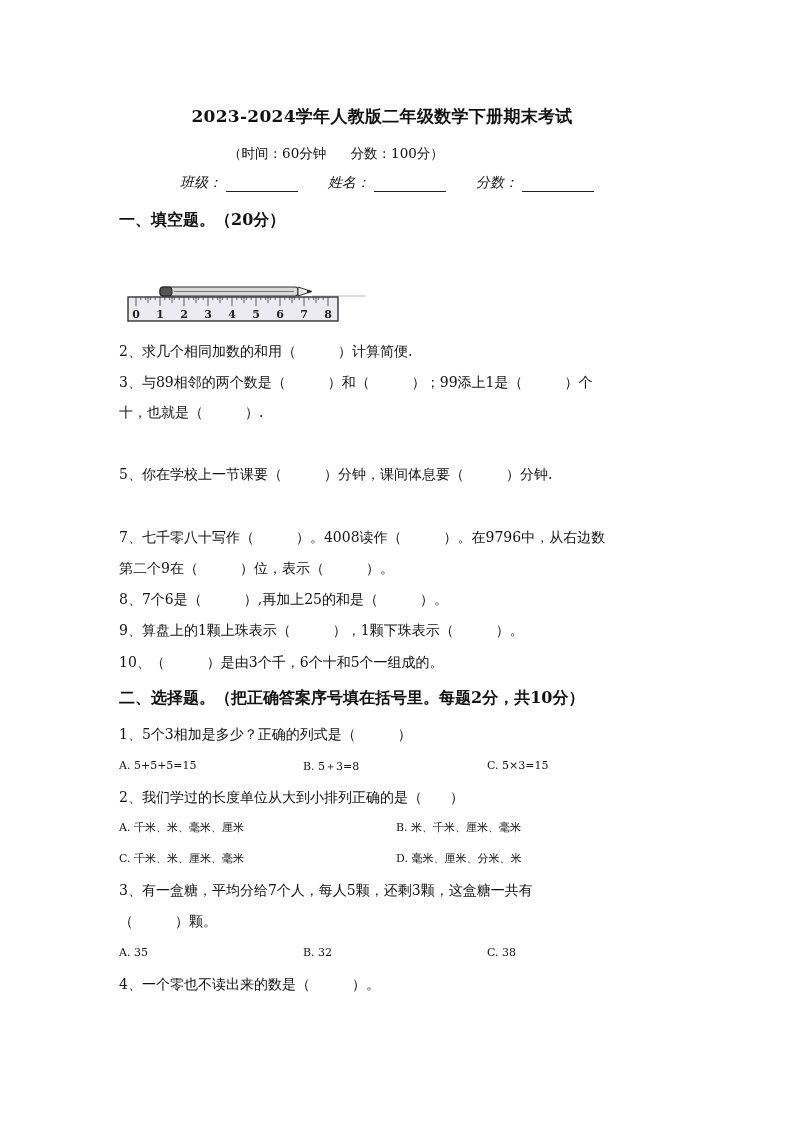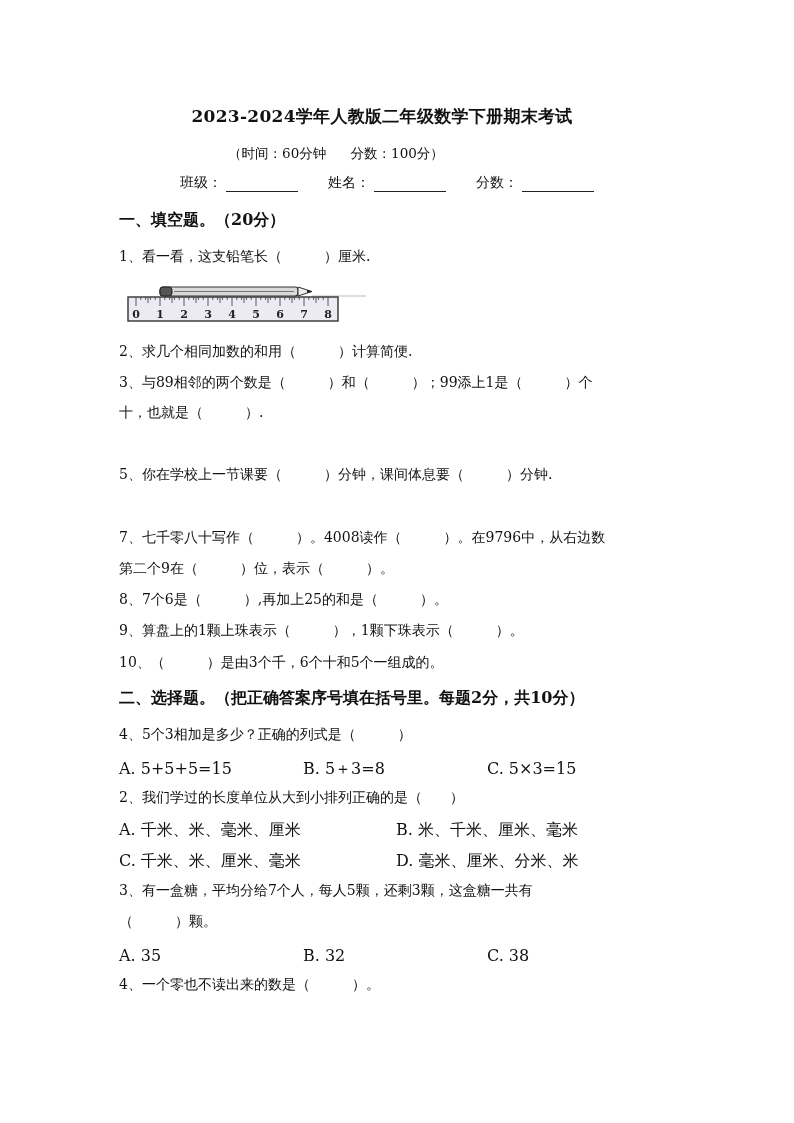--- a/index.html
+++ b/index.html
@@ -5,25 +5,25 @@
   html, body { margin: 0; padding: 0; background: #ffffff; }
   body { width: 794px; height: 1123px; position: relative; overflow: hidden;
          font-family: "DejaVu Serif", "Liberation Serif", serif; color: #111; }
   .page { position: absolute; left: 0; top: 0; width: 794px; height: 1123px; }
   .title { position: absolute; left: 0; width: 732px; top: 105px; text-align: center;
            font-size: 17px; font-weight: bold; letter-spacing: 0.3px; margin-left: 16px; }
   .subtitle { position: absolute; left: 0; width: 672px; top: 145px; text-align: center;
               font-size: 13.5px; }
   .subtitle span { margin: 0 10px; }
   .info { position: absolute; top: 174px; left: 180px; font-size: 14px; display: flex; }
-  .info .field { display: flex; align-items: center; margin-right: 30px; }
+  .info .field { display: flex; align-items: center; margin-right: 30px; font-style: italic; }
   .info .blank { display: inline-block; width: 72px; border-bottom: 1px solid #222; height: 16px; margin-left: 4px; }
   .section { position: absolute; left: 119px; font-size: 16px; font-weight: bold; }
   .line { position: absolute; left: 119px; font-size: 14px; white-space: nowrap; }
-  .opts { position: absolute; left: 119px; font-size: 16px; width: 560px; height: 20px; text-decoration: underline; }
+  .opts { position: absolute; left: 119px; font-size: 11px; width: 560px; height: 20px; text-decoration: underline; }
   .opts span { position: absolute; top: 0; white-space: nowrap; }
   .ruler-wrap { position: absolute; left: 126px; top: 283px; width: 240px; height: 40px; }
 </style>
 </head>
 <body>
 
 <div class="page">
 
   <div class="title">2023-2024学年人教版二年级数学下册期末考试</div>
 
@@ -42,21 +42,20 @@
       <span class="blank"></span>
     </div>
     <div class="field">
       <span>分数：</span>
       <span class="blank"></span>
     </div>
   </div>
 
   <div class="section" style="top:210px">一、填空题。（20分）</div>
 
-  <div class="line" style="top:248px">1、看一看，这支铅笔长（　　　）厘米.</div>
 
   <div class="ruler-wrap">
     <svg width="240" height="40" viewBox="0 0 240 40">
 
       <g>
         <rect x="34" y="4" width="138" height="9" rx="3" fill="#d9d9d9" stroke="#333" stroke-width="1.2"></rect>
         <rect x="34" y="4" width="12" height="9" rx="3" fill="#555" stroke="#222" stroke-width="1"></rect>
         <line x1="48" y1="8.5" x2="168" y2="8.5" stroke="#777" stroke-width="1"></line>
         <polygon points="172,4 186,8.5 172,13" fill="#eee" stroke="#333" stroke-width="1"></polygon>
         <polygon points="181,7 186,8.5 181,10" fill="#222"></polygon>
@@ -134,21 +133,21 @@
   <div class="line" style="top:404px">十，也就是（　　　）.</div>
   <div class="line" style="top:466px">5、你在学校上一节课要（　　　）分钟，课间体息要（　　　）分钟.</div>
   <div class="line" style="top:529px">7、七千零八十写作（　　　）。4008读作（　　　）。在9796中，从右边数</div>
   <div class="line" style="top:560px">第二个9在（　　　）位，表示（　　　）。</div>
   <div class="line" style="top:591px">8、7个6是（　　　）,再加上25的和是（　　　）。</div>
   <div class="line" style="top:622px">9、算盘上的1颗上珠表示（　　　），1颗下珠表示（　　　）。</div>
   <div class="line" style="top:654px">10、（　　　）是由3个千，6个十和5个一组成的。</div>
 
   <div class="section" style="top:688px">二、选择题。（把正确答案序号填在括号里。每题2分，共10分）</div>
 
-  <div class="line" style="top:726px">4、5个3相加是多少？正确的列式是（　　　）</div>
+  <div class="line" style="top:726px">1、5个3相加是多少？正确的列式是（　　　）</div>
   <div class="opts" style="top:759px">
     <span style="left:0">A. 5+5+5=15</span>
     <span style="left:184px">B. 5＋3=8</span>
     <span style="left:368px">C. 5×3=15</span>
   </div>
   <div class="line" style="top:789px">2、我们学过的长度单位从大到小排列正确的是（　　）</div>
   <div class="opts" style="top:820px">
     <span style="left:0">A. 千米、米、毫米、厘米</span>
     <span style="left:277px">B. 米、千米、厘米、毫米</span>
   </div>

